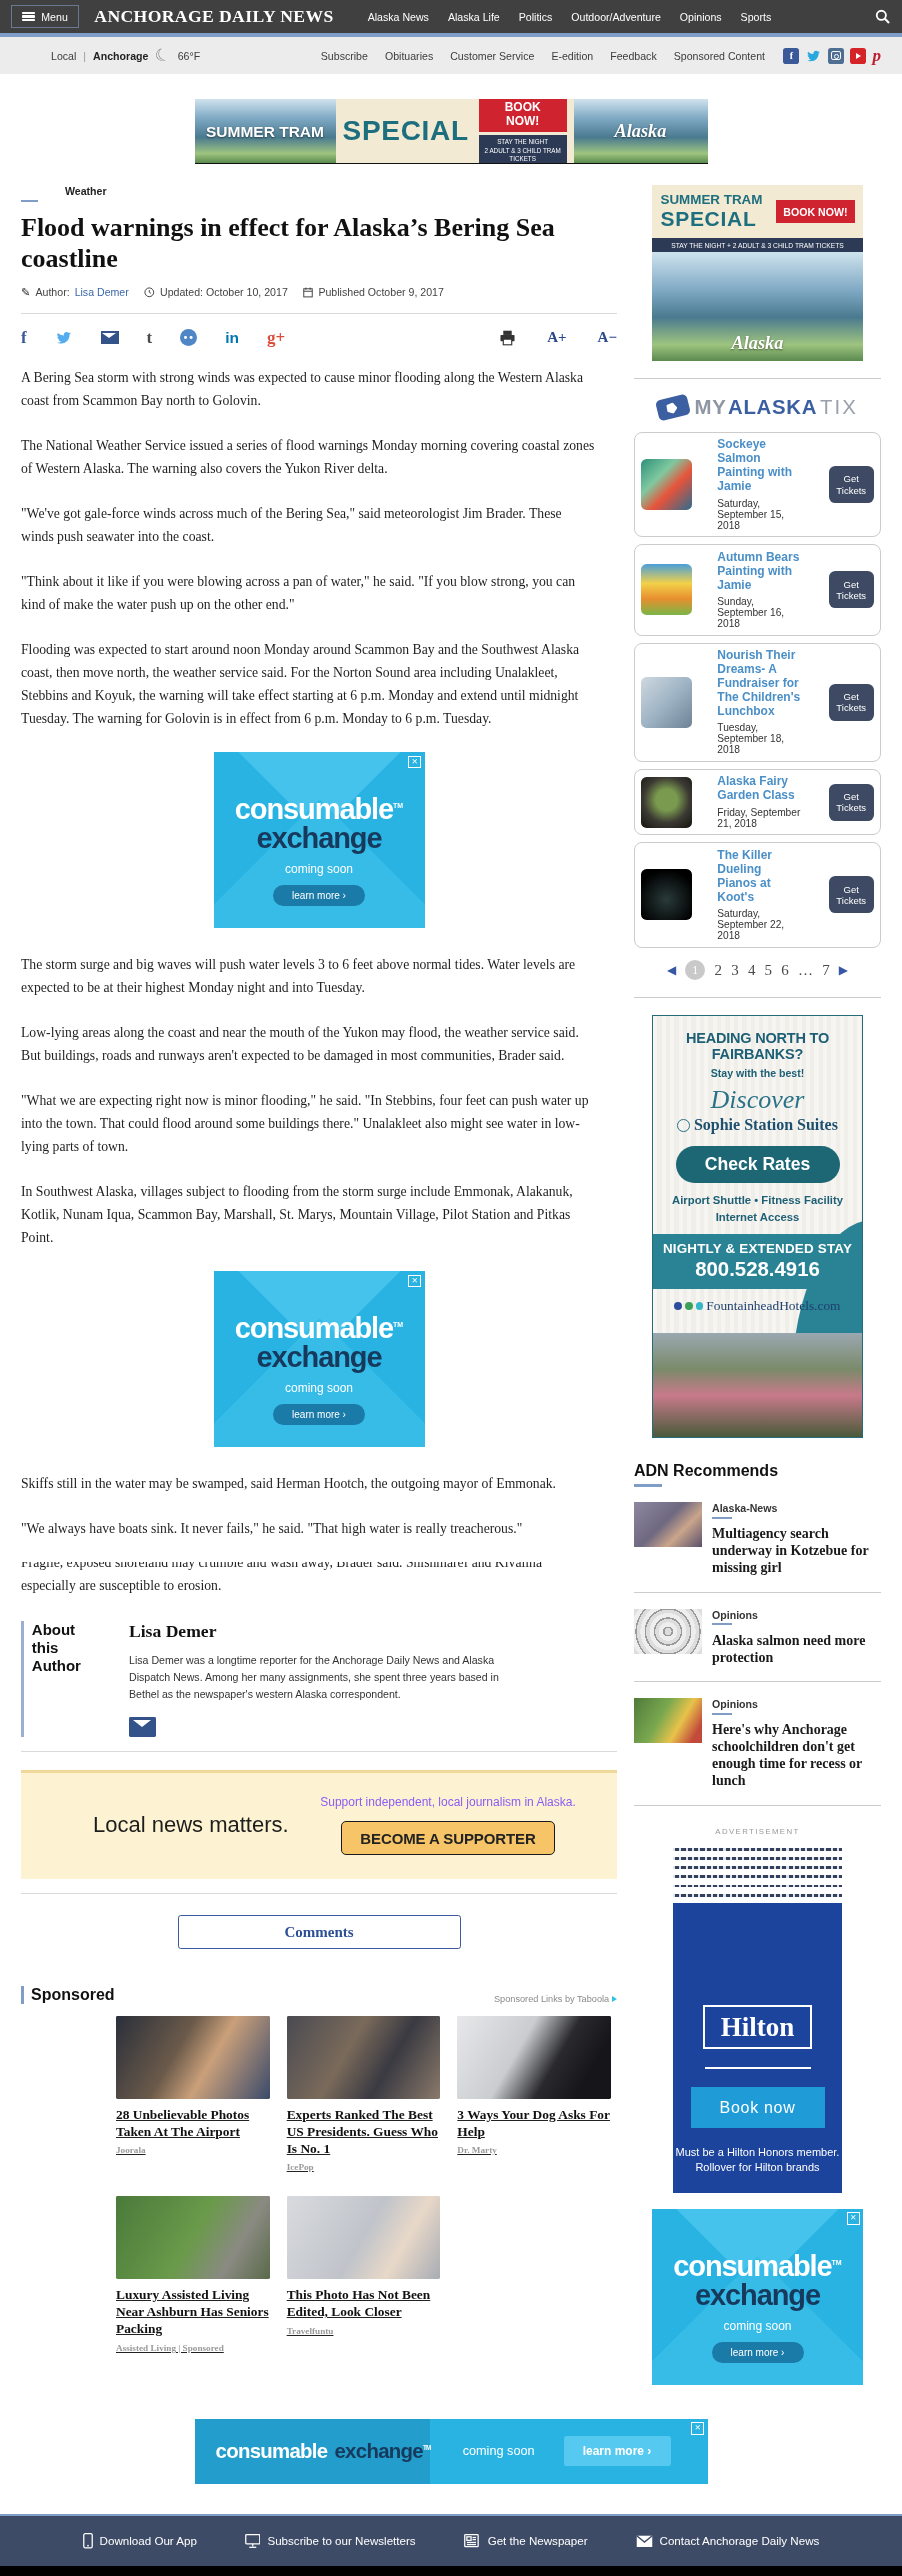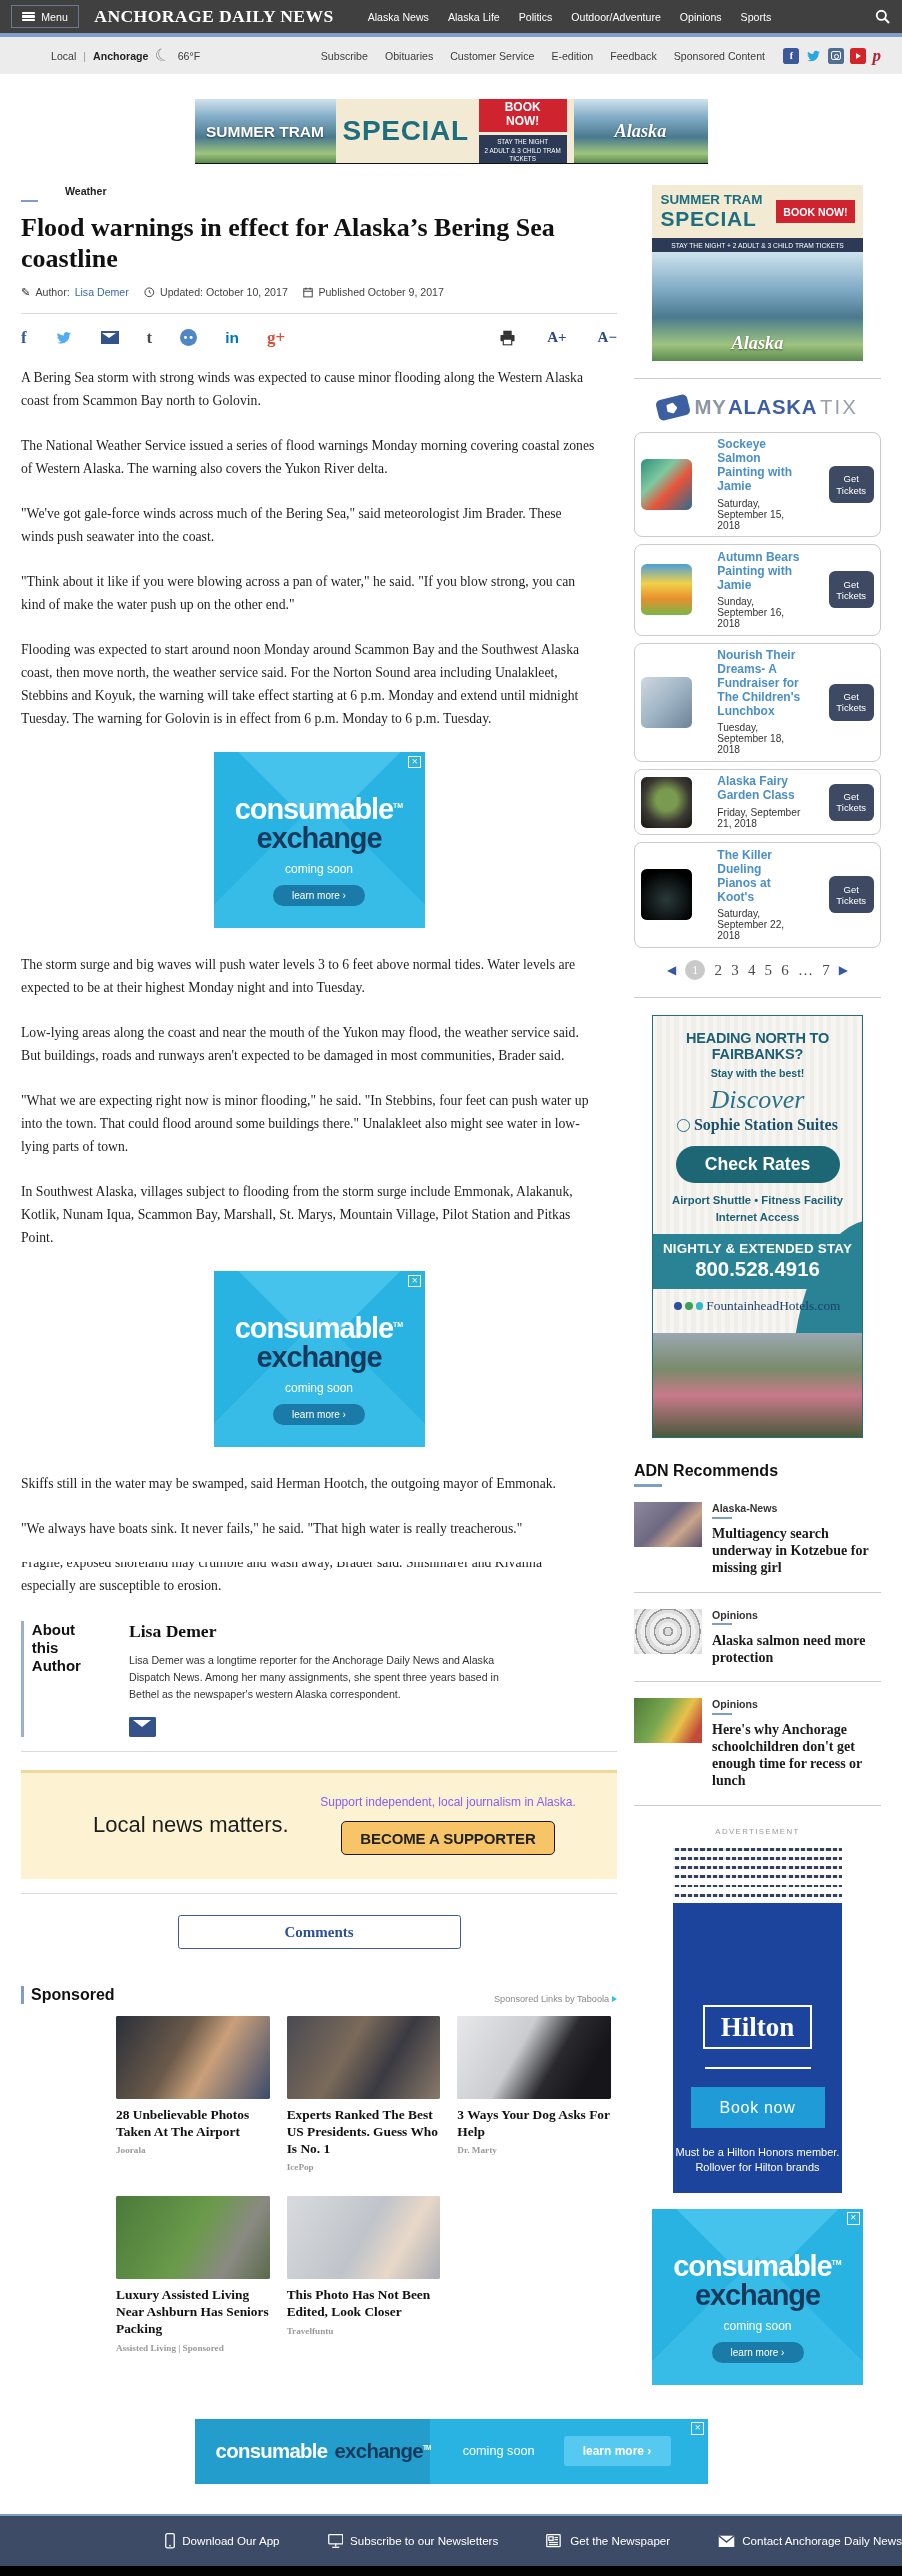--- a/index.html
+++ b/index.html
@@ -106,21 +106,21 @@
   .support-sub { font-size:12px; line-height:1.35; color:#8b5cf6; }
   .support-btn { display:inline-block; margin-top:10.6px; background:#f7c567; border:1.4px solid #1a1a1a; border-radius:5px; padding:7.8px 18.3px; font-weight:bold; font-size:15px; letter-spacing:-0.1px; cursor:pointer; }
   .comments-btn { display:block; margin:21px auto 5.6px; width:283px; height:34px; background:#fff; border:0.7px solid #3b5aa0; border-radius:2.8px; font-family:"Liberation Serif", serif; font-weight:bold; font-size:15px; color:#2d4f94; cursor:pointer; }
 
   
   .sponsored { margin-top:37px; }
   .sp-head { display:flex; align-items:flex-end; justify-content:space-between; }
   .sp-label { border-left:3.5px solid #7f9dc7; padding-left:7px; font-weight:bold; font-size:16px; color:#111; }
   .tab-attr { font-size:9.2px; color:#8a8a8a; display:flex; align-items:center; gap:2.8px; cursor:pointer; }
   .tab-tri { width:0; height:0; border-left:5.6px solid #2fc2e3; border-top:3.5px solid transparent; border-bottom:3.5px solid transparent; }
-  .sp-grid { margin:11.3px 0 0 95px; width:495px; display:grid; grid-template-columns:repeat(3,1fr); gap:24px 17px; }
+  .sp-grid { margin:11.3px 0 0 95px; width:495px; display:grid; grid-template-columns:repeat(3,1fr); gap:24px 17px;text-decoration:underline; }
   .sp-card { cursor:pointer; }
   .sp-img { height:83px; border-radius:1.4px; }
   .sp-title { font-family:"Liberation Serif", serif; font-weight:bold; font-size:13.4px; line-height:1.27; color:#111; margin-top:7px; }
   .sp-src { font-family:"Liberation Serif", serif; font-weight:bold; font-size:9.2px; color:#9a9a9a; margin-top:5.6px; }
   .s1{background:linear-gradient(120deg,#2a2f3a,#6b5a4a 40%,#caa07a 60%,#3a4a6b);}
   .s2{background:linear-gradient(120deg,#4a4a52,#7a6a5a 40%,#3a3a42 65%,#8a7a6a);}
   .s3{background:linear-gradient(120deg,#e8e8ea,#caccd0 40%,#2a2a2e 62%,#16161a 82%);}
   .s4{background:linear-gradient(120deg,#3a7ab6,#5aa6d8 48%,#caa07a 72%,#8a5a3a);}
   .s5{background:linear-gradient(120deg,#4a7a3a,#6a9a4a 50%,#8a8a82 75%,#5a6a4a);}
   .s6{background:linear-gradient(120deg,#d8dade,#c0c4ca 50%,#e8d8c8 72%,#a8acb4);}
@@ -199,21 +199,21 @@
   
   .bottom-ad { width:513px; height:65px; margin:34px auto 30px; position:relative; background:#29b3e3; overflow:hidden; display:flex; align-items:center; cursor:pointer; }
   .ba-shade { position:absolute; left:0; top:0; bottom:0; width:46%; background:rgba(8,61,98,.18); }
   .ba-logo { position:relative; z-index:2; padding-left:21px; display:flex; align-items:baseline; gap:7px; }
   .ba-w1 { color:#fff; font-weight:bold; font-size:20.4px; letter-spacing:-0.7px; }
   .ba-w2 { color:#16395c; font-weight:bold; font-size:20.4px; letter-spacing:-0.7px; }
   .ba-coming { position:relative; z-index:2; color:#fff; font-size:12.7px; margin-left:32px; }
   .ba-btn { position:relative; z-index:2; margin-left:auto; margin-right:37px; width:107px; height:30px; background:#56c9f0; border-radius:2.8px; color:#fff; font-weight:bold; font-size:12px; line-height:30px; text-align:center; cursor:pointer; }
 
   
-  .footer-bar { background:#3e4b66; border-top:2.8px solid #7f9dc7; height:52px; display:flex; justify-content:flex-end; align-items:center; gap:48px; color:#fff; font-size:11.6px; }
+  .footer-bar { background:#3e4b66; border-top:2.8px solid #7f9dc7; height:52px; display:flex; justify-content:center; align-items:center; gap:48px; color:#fff; font-size:11.6px; }
   .fb-item { display:flex; align-items:center; gap:7px; cursor:pointer; }
   .fi { stroke:#fff; fill:none; stroke-width:1.8; }
   .footer-black { background:#000; padding:20px 0 22.6px; text-align:center; color:#fff; }
 </style>
 </head>
 <body>
 
 <div class="header">
   <div class="menu-btn">
     <span class="hamburger">

